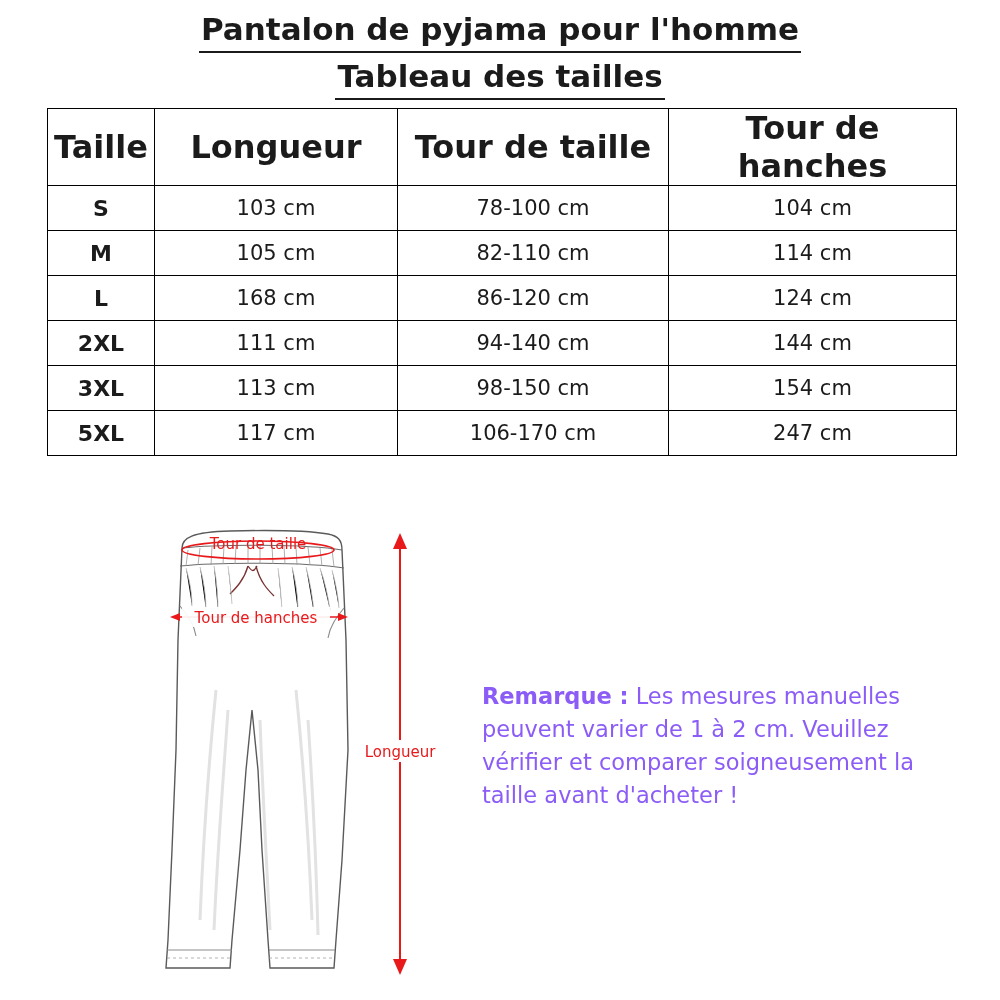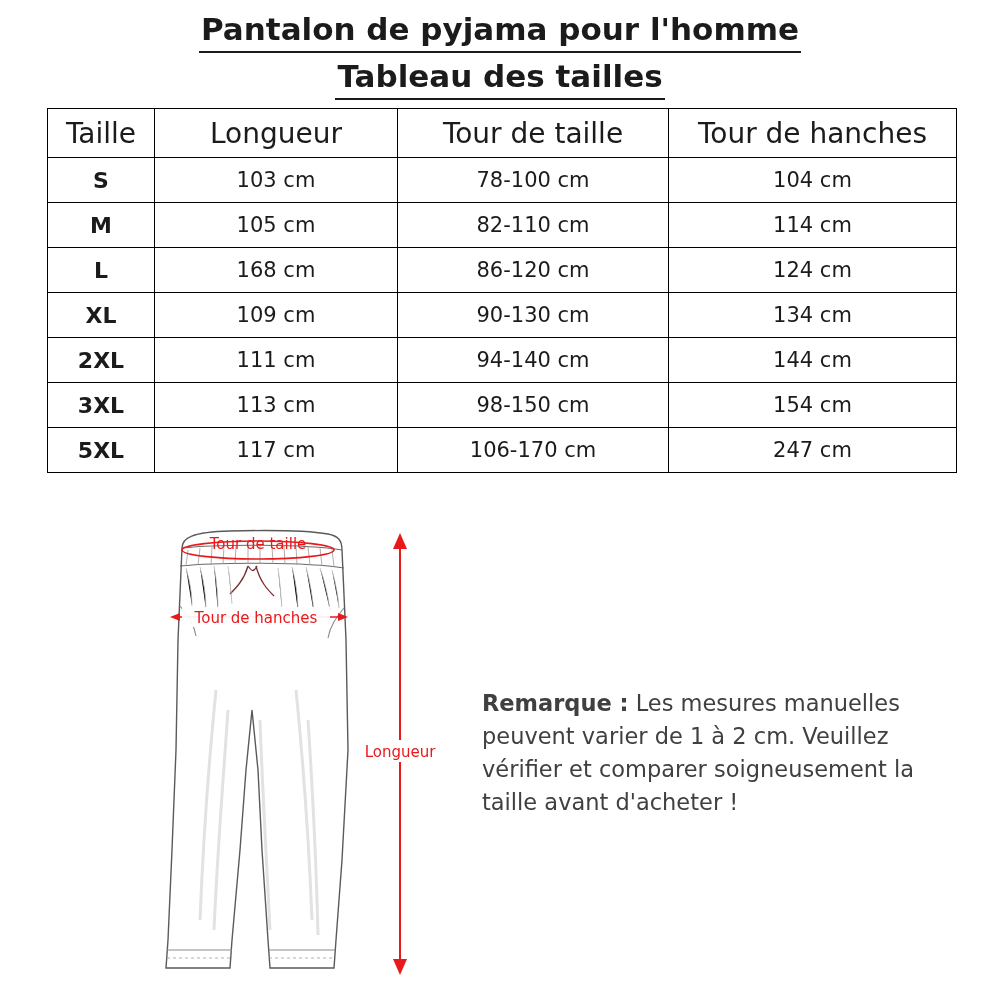--- a/index.html
+++ b/index.html
@@ -49,23 +49,23 @@
   .size-table th,
   .size-table td {
     border: 1px solid #000000;
     text-align: center;
     font-size: 21px;
     height: 44px;
     padding: 0;
     font-weight: normal;
   }
   .size-table thead th {
-    font-size: 28px;
+    font-size: 32px;
     height: 48px;
-    font-weight: normal;
+    font-weight: bold;
   }
   .size-table tbody td.size-cell {
     font-weight: bold;
     font-size: 22px;
   }
   .col-size    { width: 106px; }
   .col-length  { width: 242px; }
   .col-waist   { width: 270px; }
   .col-hip     { width: 287px; }
 
@@ -91,22 +91,21 @@
   }
 
   
   .note {
     position: absolute;
     top: 680px;
     left: 482px;
     width: 470px;
     font-size: 22.5px;
     line-height: 33px;
-    color: #404040;
-    margin-top: 7px;
+    color: #8b5cf6;
   }
   .note b {
     font-weight: bold;
   }
 </style>
 </head>
 <body>
 
 <div class="title-block">
   <div class="title-line">Pantalon de pyjama pour l'homme</div>
@@ -134,26 +133,20 @@
       <td class="size-cell">M</td>
       <td>105 cm</td>
       <td>82-110 cm</td>
       <td>114 cm</td>
     </tr>
     <tr>
       <td class="size-cell">L</td>
       <td>168 cm</td>
       <td>86-120 cm</td>
       <td>124 cm</td>
-    </tr>
-    <tr>
-      <td class="size-cell">XL</td>
-      <td>109 cm</td>
-      <td>90-130 cm</td>
-      <td>134 cm</td>
     </tr>
     <tr>
       <td class="size-cell">2XL</td>
       <td>111 cm</td>
       <td>94-140 cm</td>
       <td>144 cm</td>
     </tr>
     <tr>
       <td class="size-cell">3XL</td>
       <td>113 cm</td>

